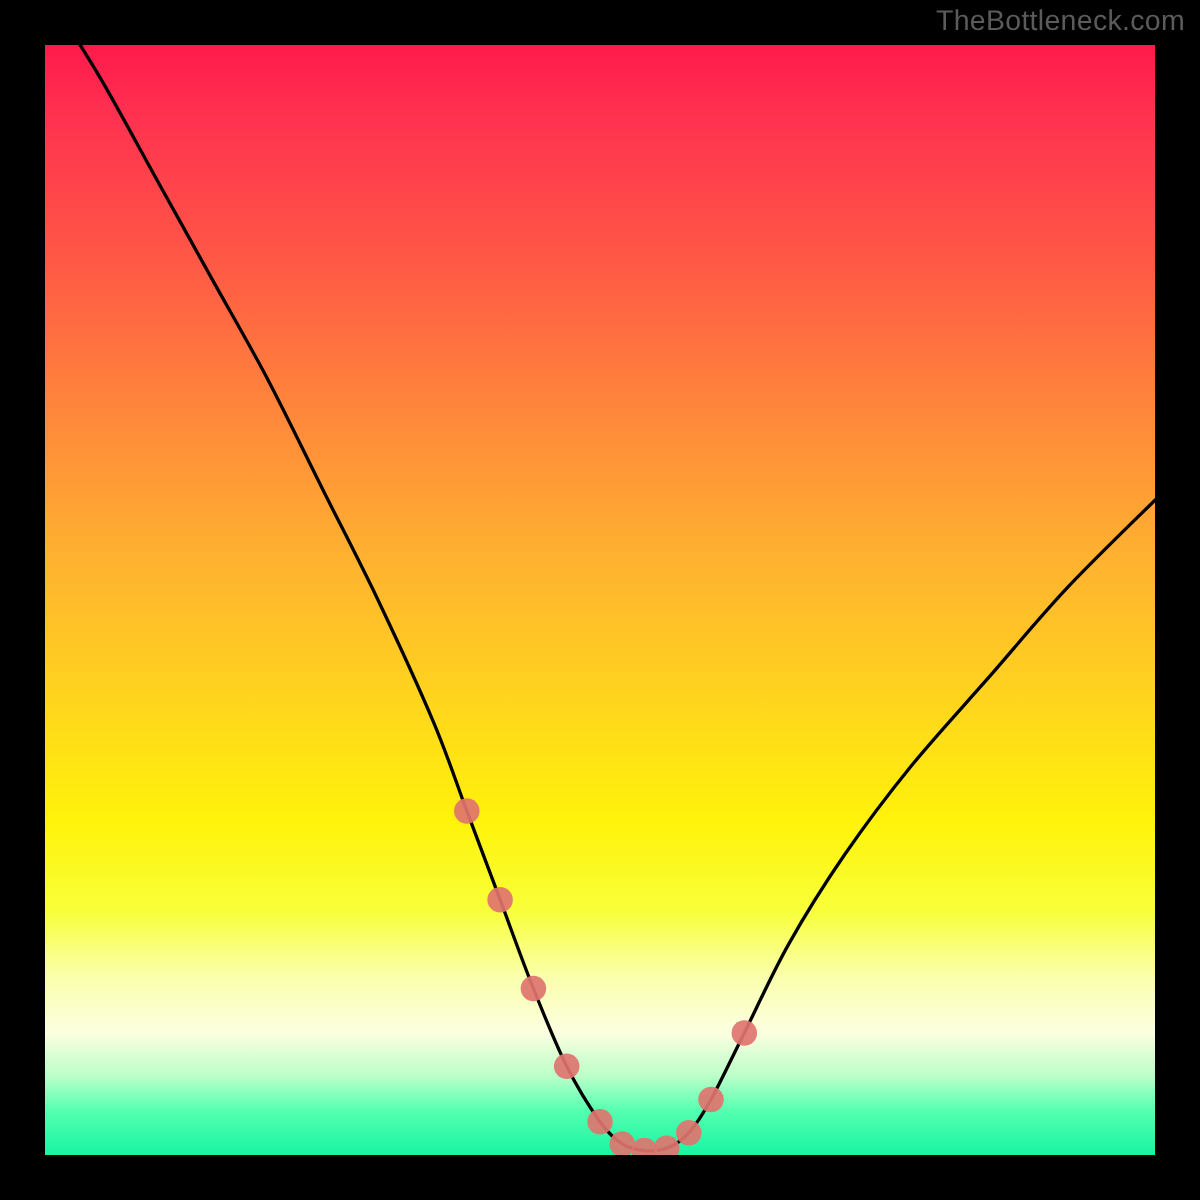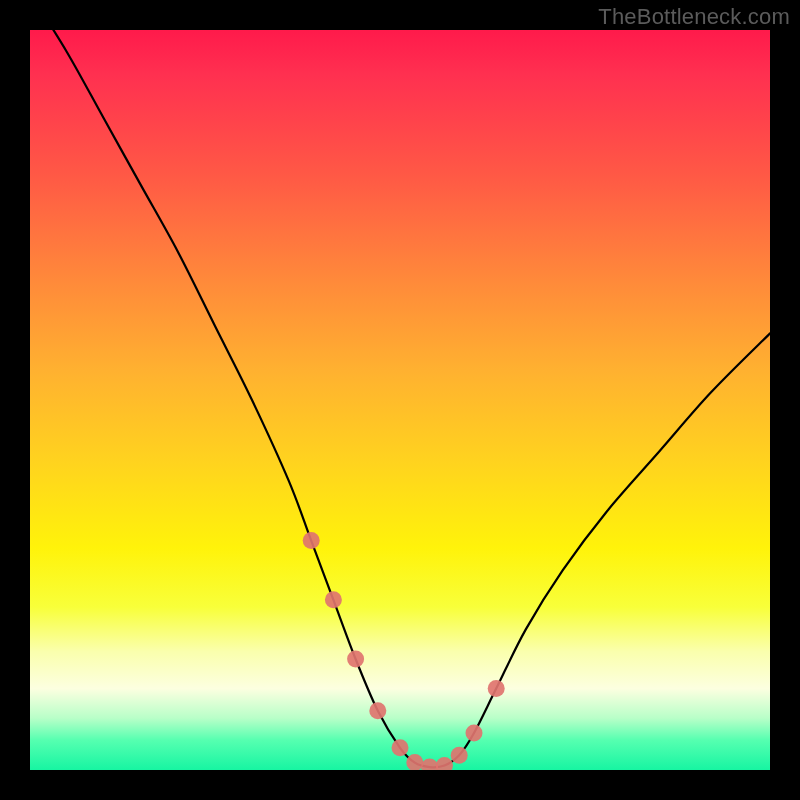--- a/index.html
+++ b/index.html
@@ -54,21 +54,21 @@
     top: 0;
     left: 0;
     width: 740px;
     height: 740px;
   }
   .watermark {
     position: absolute;
     top: 4px;
     right: 10px;
     color: #5b5b5b;
-    font-size: 22px;
+    font-size: 19px;
     letter-spacing: 0.2px;
     font-weight: 400;
   }
 </style>
 </head>
 <body>
 
 <div class="frame">
 
   <div class="watermark">TheBottleneck.com</div>

